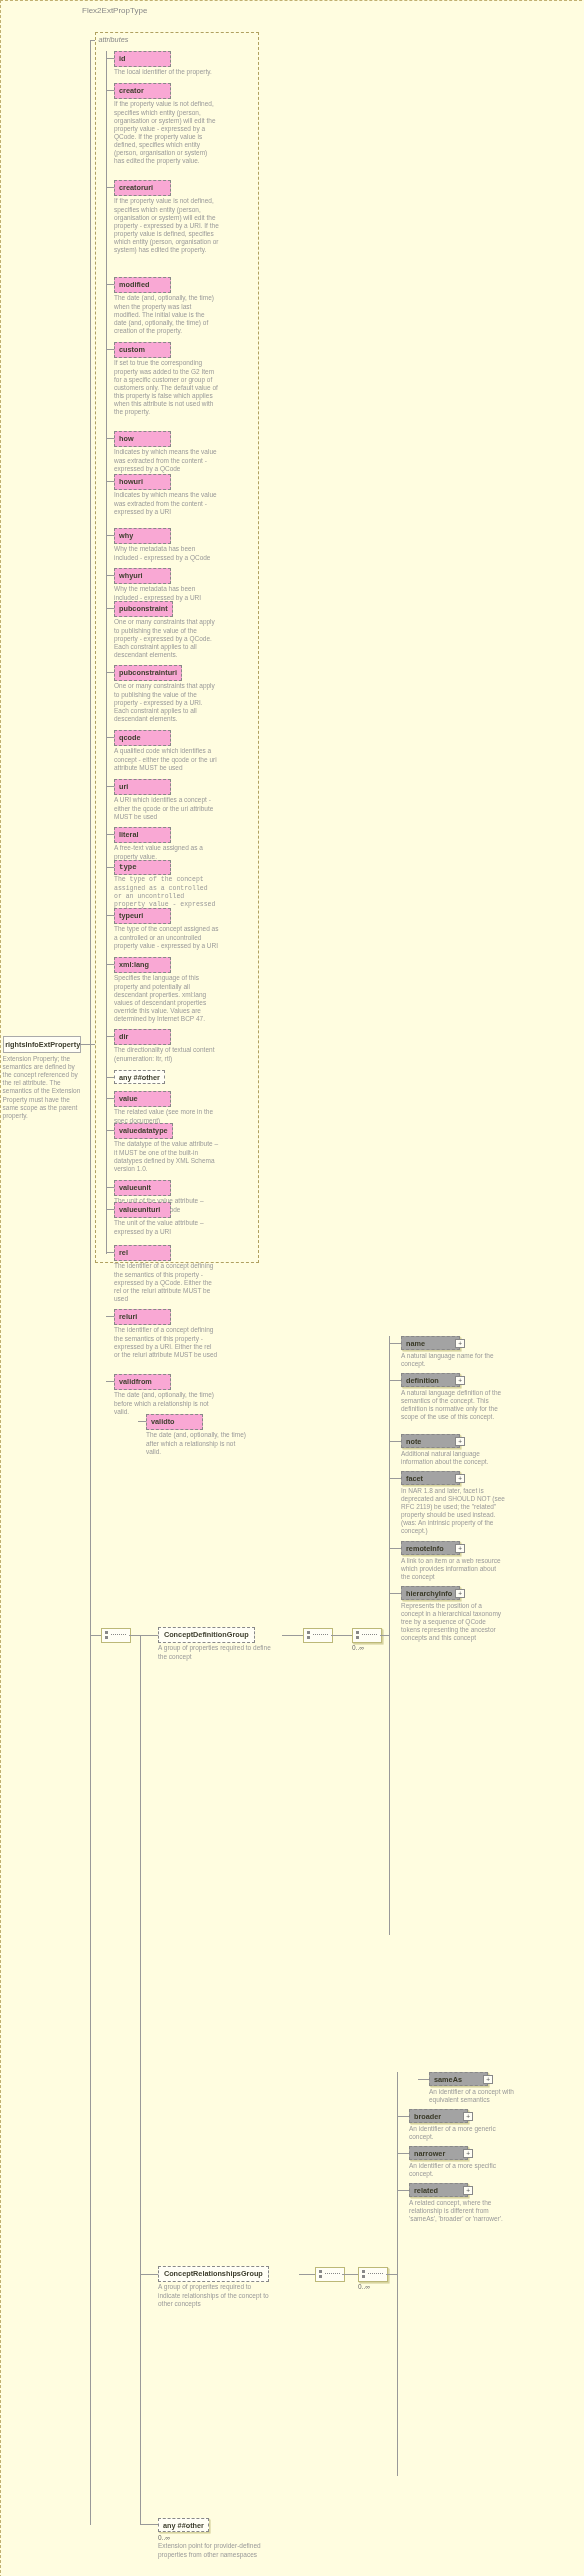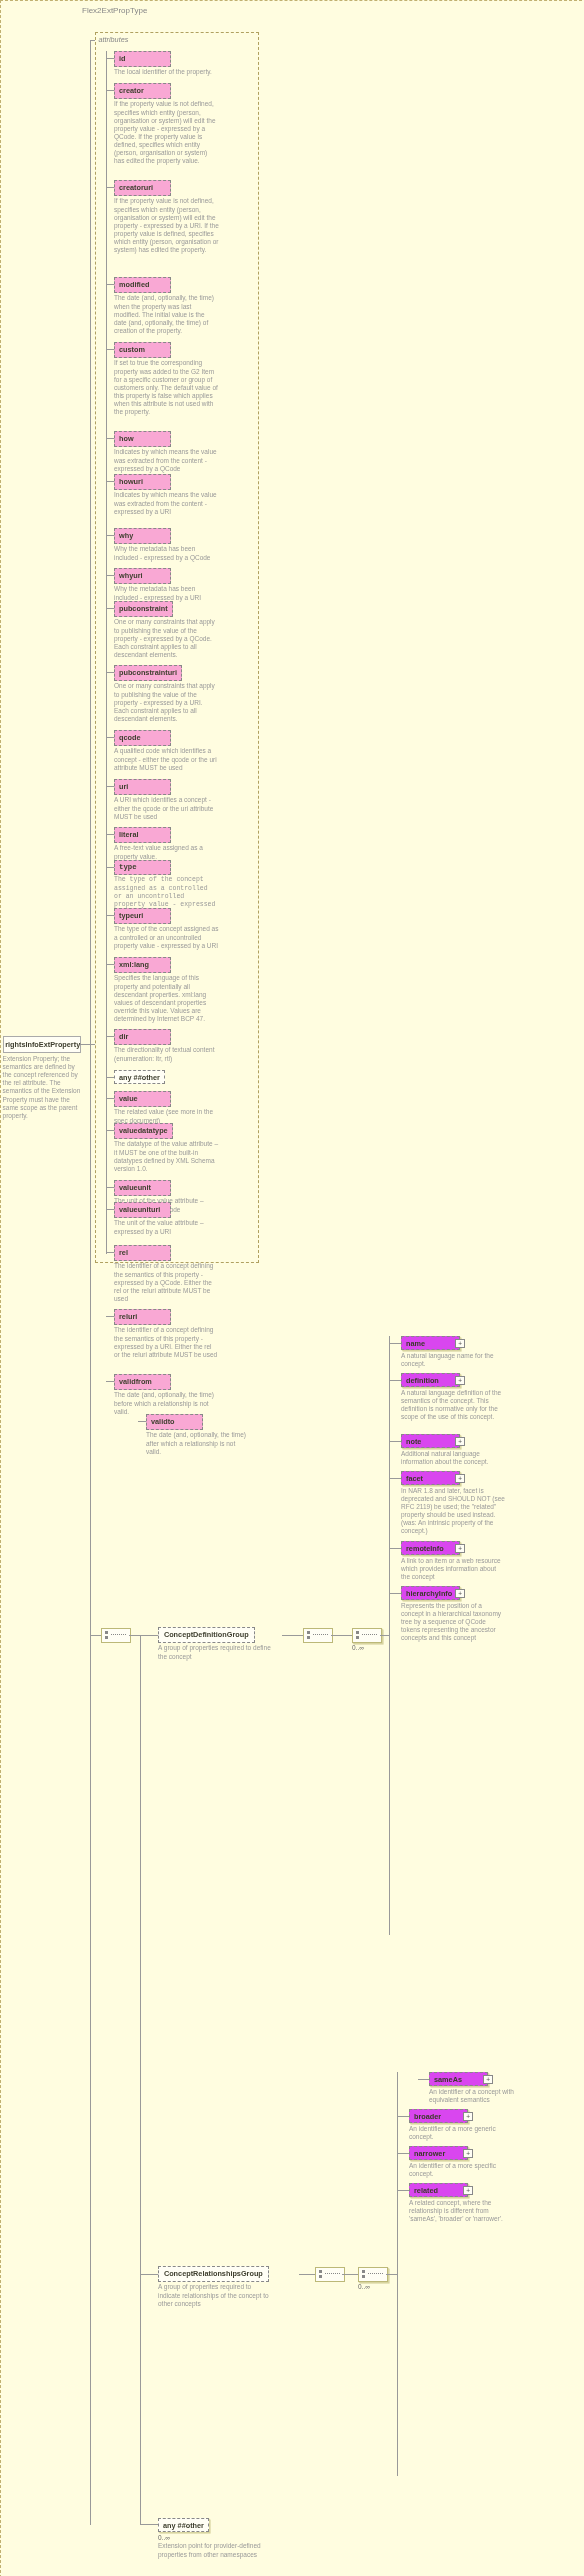--- a/index.html
+++ b/index.html
@@ -25,21 +25,21 @@
 
 .seq-box{border:0.8px solid #bcb878;background:#fffef5;width:27.5px;height:13px;position:relative}
 .seq-box::before{content:"";position:absolute;left:3.2px;top:2.4px;width:2.4px;height:2.4px;background:#888}
 .seq-box::after{content:"";position:absolute;left:3.2px;top:7.3px;width:2.4px;height:2.4px;background:#888}
 .seq-dots{position:absolute;left:9px;top:4.9px;width:14.6px;height:3.2px;border-top:0.8px dotted #888}
 
 .occ{font-size:6.5px;color:#666;position:absolute}
 
 .any-box{border:0.8px dashed #888;background:#fffef5;padding:1.6px 4px;display:inline-block;font-weight:bold;color:#404030}
 
-.leaf-node{border:0.8px dashed #888;background:#d946ef;padding:1.6px 4px;display:inline-block;min-width:49px;position:relative}
+.leaf-node{border:0.8px dashed #888;background:#a3a3a3;padding:1.6px 4px;display:inline-block;min-width:49px;position:relative}
 .leaf-node .name{font-weight:bold;color:#3a3a28;font-size:7.3px}
 .plus{position:absolute;right:-5.7px;top:50%;margin-top:-4px;width:7.3px;height:7.3px;border:0.8px solid #888;background:#fffef5;font-size:6.5px;line-height:7.3px;text-align:center;color:#555}
 .shadow{box-shadow:0.8px 0.8px 0 #d8d4a0,1.6px 1.6px 0 #d8d4a0}
 
 .root-node .label{border:0.8px solid #aaa;background:#fffef5;padding:3.2px 1.6px;font-weight:bold;color:#404030;font-size:7.3px}
 .root-node .doc{max-width:78px}
 
 .any-slot{position:absolute}
 </style>
 </head>

